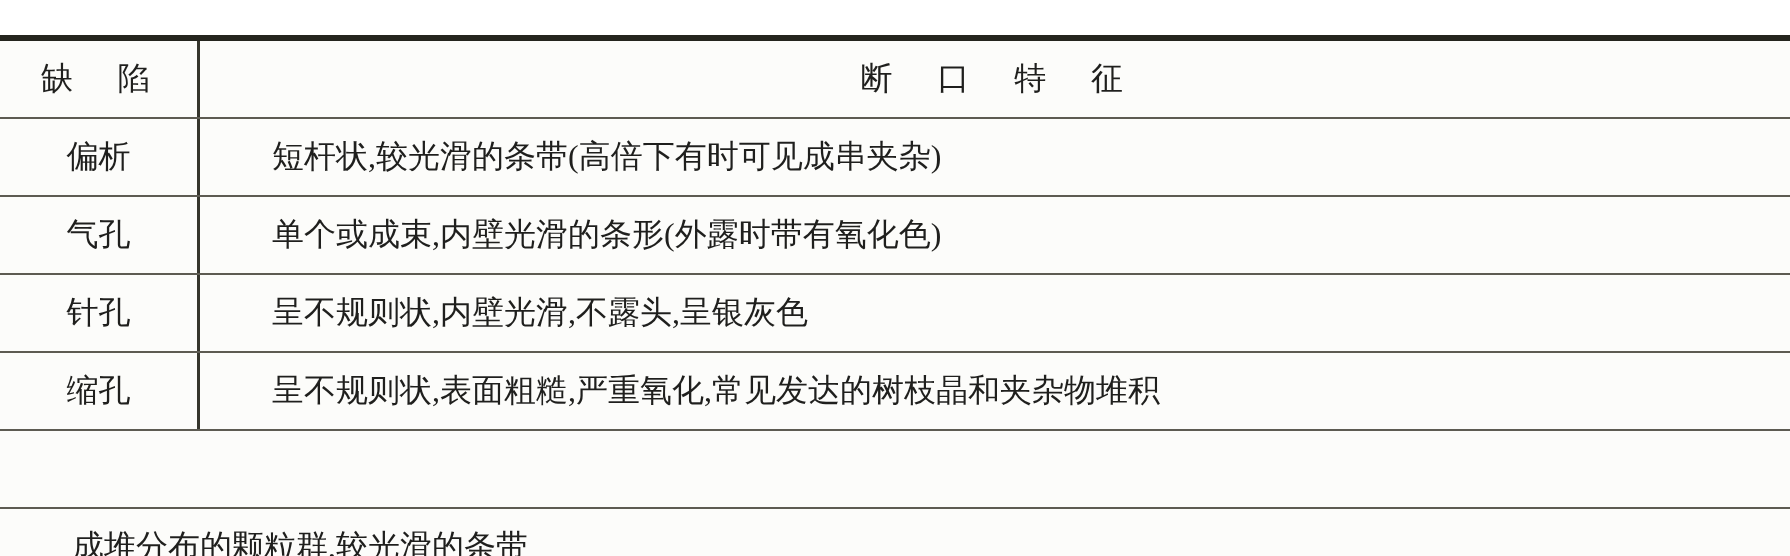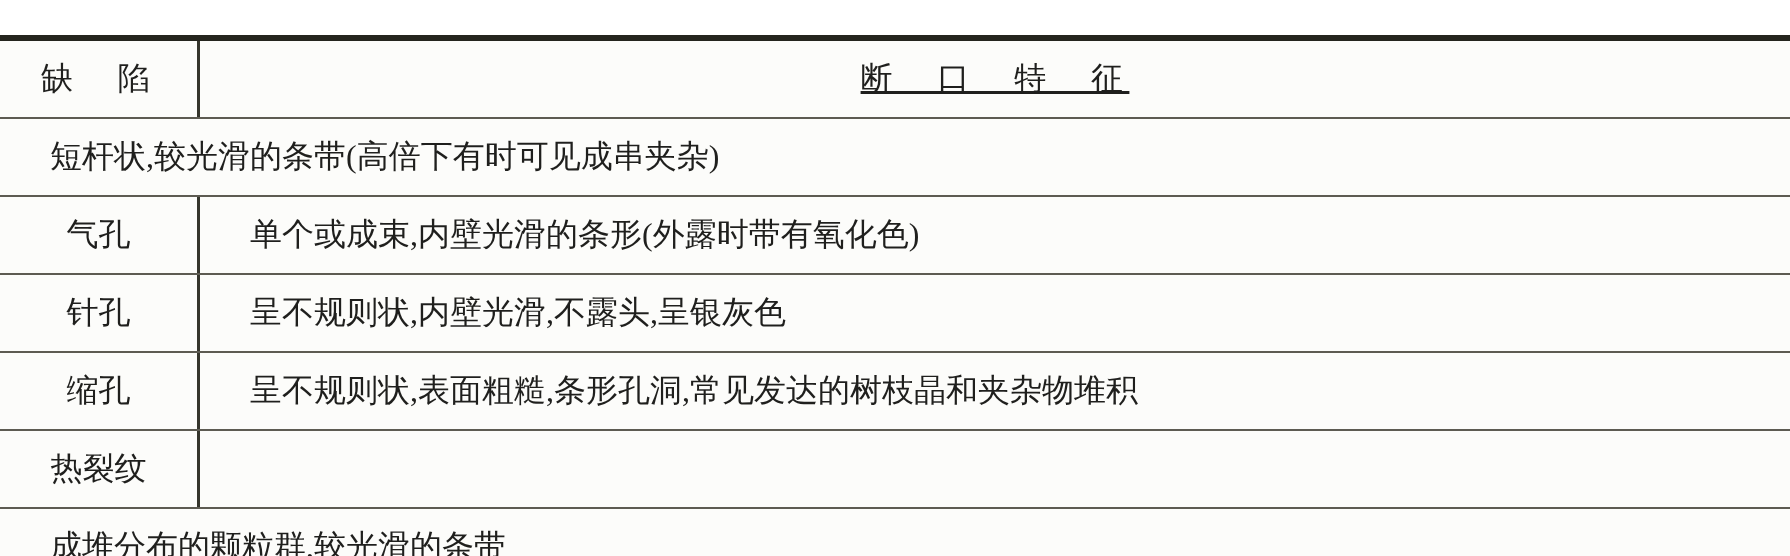--- a/index.html
+++ b/index.html
@@ -49,63 +49,62 @@
   }
   .cdefect {
     flex: 0 0 200px;
     justify-content: center;
     border-right: 3px solid var(--line-divider);
     padding: 0 6px;
   }
   .cfeature {
     flex: 1 1 auto;
     justify-content: flex-start;
-    padding-left: 50px;
+    padding-left: 72px;
     padding-right: 20px;
   }
   .hcell {
     letter-spacing: 0.2em;
   }
   .trow.header .cfeature {
     justify-content: center;
     padding-left: 0;
     padding-right: 0;
-    text-decoration: underline;
   }
 </style>
 </head>
 <body>
 
 <div class="table" id="defect-table">
   <div class="trow header">
     <div class="cell cdefect hcell">缺　陷</div>
     <div class="cell cfeature hcell">断　口　特　征</div>
   </div>
 
   <div class="trow">
+    <div class="cell cdefect">偏析</div>
     <div class="cell cfeature">短杆状,较光滑的条带(高倍下有时可见成串夹杂)</div>
   </div>
 
   <div class="trow">
     <div class="cell cdefect">气孔</div>
     <div class="cell cfeature">单个或成束,内壁光滑的条形(外露时带有氧化色)</div>
   </div>
 
   <div class="trow">
     <div class="cell cdefect">针孔</div>
     <div class="cell cfeature">呈不规则状,内壁光滑,不露头,呈银灰色</div>
   </div>
 
   <div class="trow">
     <div class="cell cdefect">缩孔</div>
-    <div class="cell cfeature">呈不规则状,表面粗糙,条形孔洞,常见发达的树枝晶和夹杂物堆积</div>
+    <div class="cell cfeature">呈不规则状,表面粗糙,严重氧化,常见发达的树枝晶和夹杂物堆积</div>
   </div>
 
 
   <div class="trow">
-    <div class="cell cdefect">热裂纹</div>
   </div>
 
 
   <div class="trow">
     <div class="cell cfeature">成堆分布的颗粒群,较光滑的条带</div>
   </div>
 </div>
 
 </body></html>

